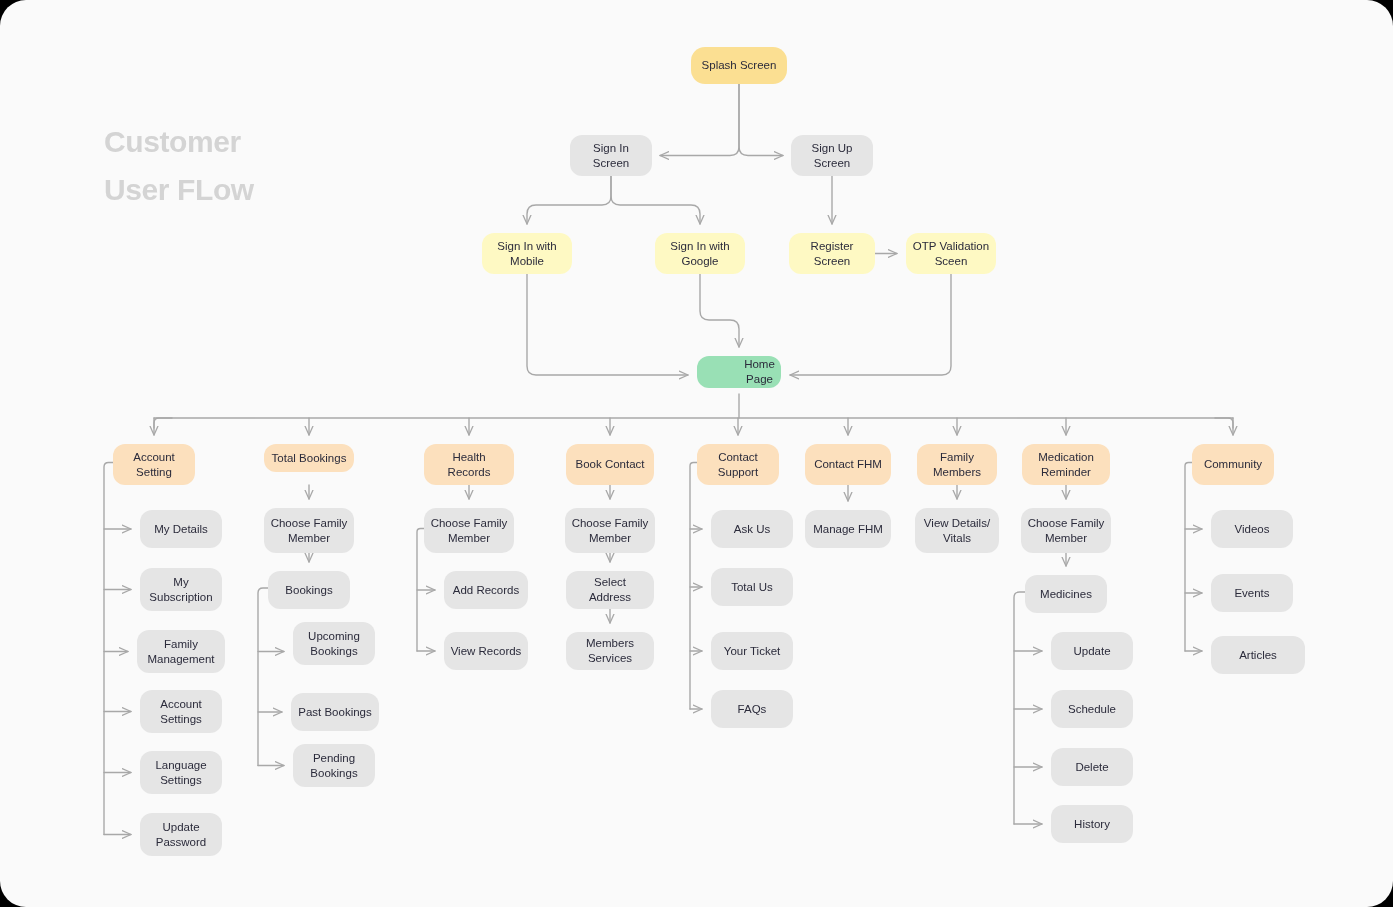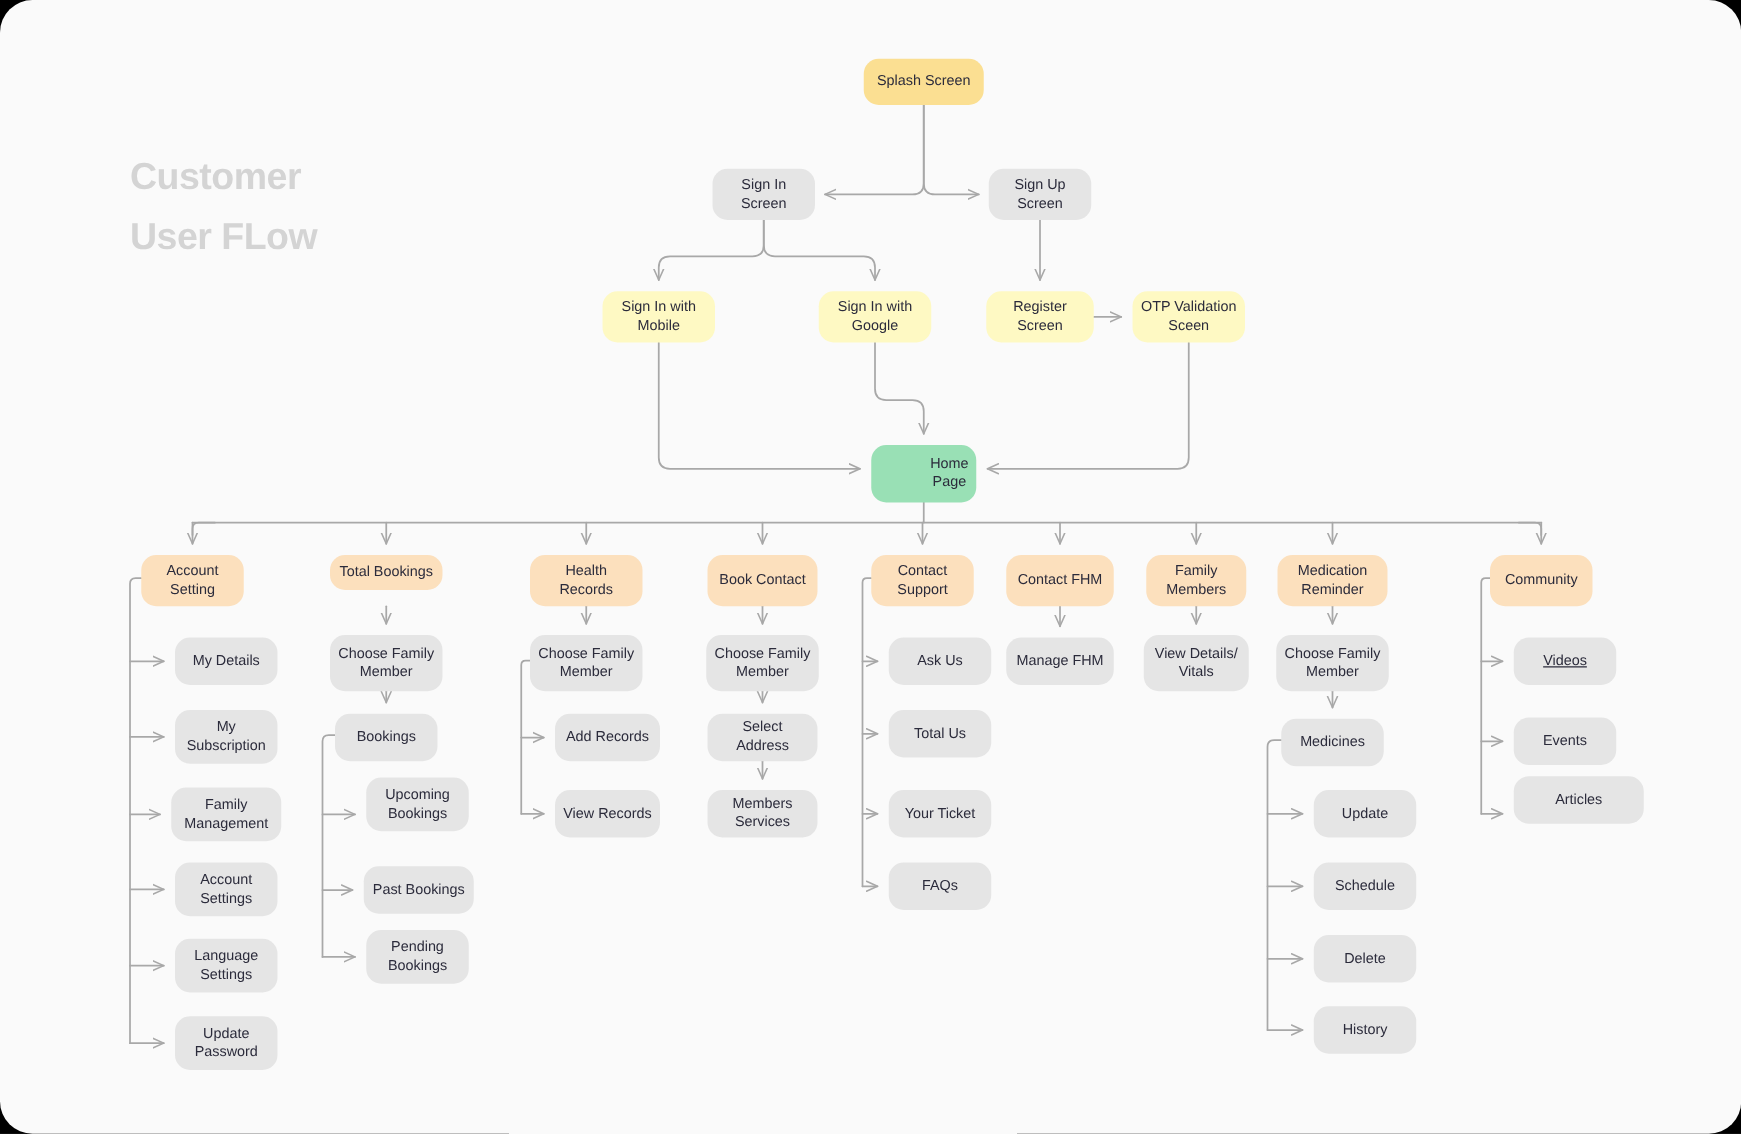--- a/index.html
+++ b/index.html
@@ -128,34 +128,34 @@
       <path d="M 610 553 L 610 562" fill="none" stroke="#A8A8A8" stroke-width="1.4" stroke-linecap="round" marker-end="url(#ah)"></path>
       <path d="M 610 609 L 610 623" fill="none" stroke="#A8A8A8" stroke-width="1.4" stroke-linecap="round" marker-end="url(#ah)"></path>
       <path d="M 848 485 L 848 501" fill="none" stroke="#A8A8A8" stroke-width="1.4" stroke-linecap="round" marker-end="url(#ah)"></path>
       <path d="M 957 485 L 957 499" fill="none" stroke="#A8A8A8" stroke-width="1.4" stroke-linecap="round" marker-end="url(#ah)"></path>
       <path d="M 1066 485 L 1066 499" fill="none" stroke="#A8A8A8" stroke-width="1.4" stroke-linecap="round" marker-end="url(#ah)"></path>
       <path d="M 1066 553 L 1066 566" fill="none" stroke="#A8A8A8" stroke-width="1.4" stroke-linecap="round" marker-end="url(#ah)"></path>
     </svg>
   <div class="title">Customer
 User FLow</div>
   <div id="nodes">
-      <div class="node n-yellow" style="left: 691px; top: 47px; width: 96px; height: 37px;">Splash Screen</div>
+      <div class="node n-yellow" style="left: 691px; top: 47px; width: 96px; height: 37px; border-radius: 14px;">Splash Screen</div>
       <div class="node n-purple" style="left: 570px; top: 135px; width: 82px; height: 41px;">Sign In
 Screen</div>
       <div class="node n-purple" style="left: 791px; top: 135px; width: 82px; height: 41px;">Sign Up
 Screen</div>
       <div class="node n-blue" style="left: 482px; top: 233px; width: 90px; height: 41px;">Sign In with
 Mobile</div>
       <div class="node n-blue" style="left: 655px; top: 233px; width: 90px; height: 41px;">Sign In with
 Google</div>
       <div class="node n-blue" style="left: 789px; top: 233px; width: 86px; height: 41px;">Register
 Screen</div>
       <div class="node n-blue" style="left: 906px; top: 233px; width: 90px; height: 41px;">OTP Validation
 Sceen</div>
-      <div class="node n-green" style="left: 697px; top: 356px; width: 84px; height: 46px; padding-left: 47px;">Home Page</div>
+      <div class="node n-green" style="left: 697px; top: 356px; width: 84px; height: 32px; padding-left: 47px;">Home Page</div>
       <div class="node n-orange" style="left: 113px; top: 444px; width: 82px; height: 41px;">Account
 Setting</div>
       <div class="node n-orange" style="left: 264px; top: 444px; width: 90px; height: 28px;">Total Bookings</div>
       <div class="node n-orange" style="left: 424px; top: 444px; width: 90px; height: 41px;">Health Records</div>
       <div class="node n-orange" style="left: 566px; top: 444px; width: 88px; height: 41px;">Book Contact</div>
       <div class="node n-orange" style="left: 697px; top: 444px; width: 82px; height: 41px;">Contact
 Support</div>
       <div class="node n-orange" style="left: 805px; top: 444px; width: 86px; height: 41px;">Contact FHM</div>
       <div class="node n-orange" style="left: 917px; top: 444px; width: 80px; height: 41px;">Family
 Members</div>
@@ -196,17 +196,17 @@
       <div class="node n-purple" style="left: 805px; top: 510px; width: 86px; height: 38px;">Manage FHM</div>
       <div class="node n-purple" style="left: 915px; top: 508px; width: 84px; height: 45px;">View Details/
 Vitals</div>
       <div class="node n-purple" style="left: 1021px; top: 508px; width: 90px; height: 45px;">Choose Family
 Member</div>
       <div class="node n-purple" style="left: 1025px; top: 575px; width: 82px; height: 38px;">Medicines</div>
       <div class="node n-purple" style="left: 1051px; top: 632px; width: 82px; height: 38px;">Update</div>
       <div class="node n-purple" style="left: 1051px; top: 690px; width: 82px; height: 38px;">Schedule</div>
       <div class="node n-purple" style="left: 1051px; top: 748px; width: 82px; height: 38px;">Delete</div>
       <div class="node n-purple" style="left: 1051px; top: 805px; width: 82px; height: 38px;">History</div>
-      <div class="node n-purple" style="left: 1211px; top: 510px; width: 82px; height: 38px; text-decoration: underline;">Videos</div>
+      <div class="node n-purple" style="left: 1211px; top: 510px; width: 82px; height: 38px;">Videos</div>
       <div class="node n-purple" style="left: 1211px; top: 574px; width: 82px; height: 38px;">Events</div>
-      <div class="node n-purple" style="left: 1211px; top: 621px; width: 104px; height: 38px;">Articles</div>
+      <div class="node n-purple" style="left: 1211px; top: 636px; width: 94px; height: 38px;">Articles</div>
     </div>
 </div>
 
 </body></html>

